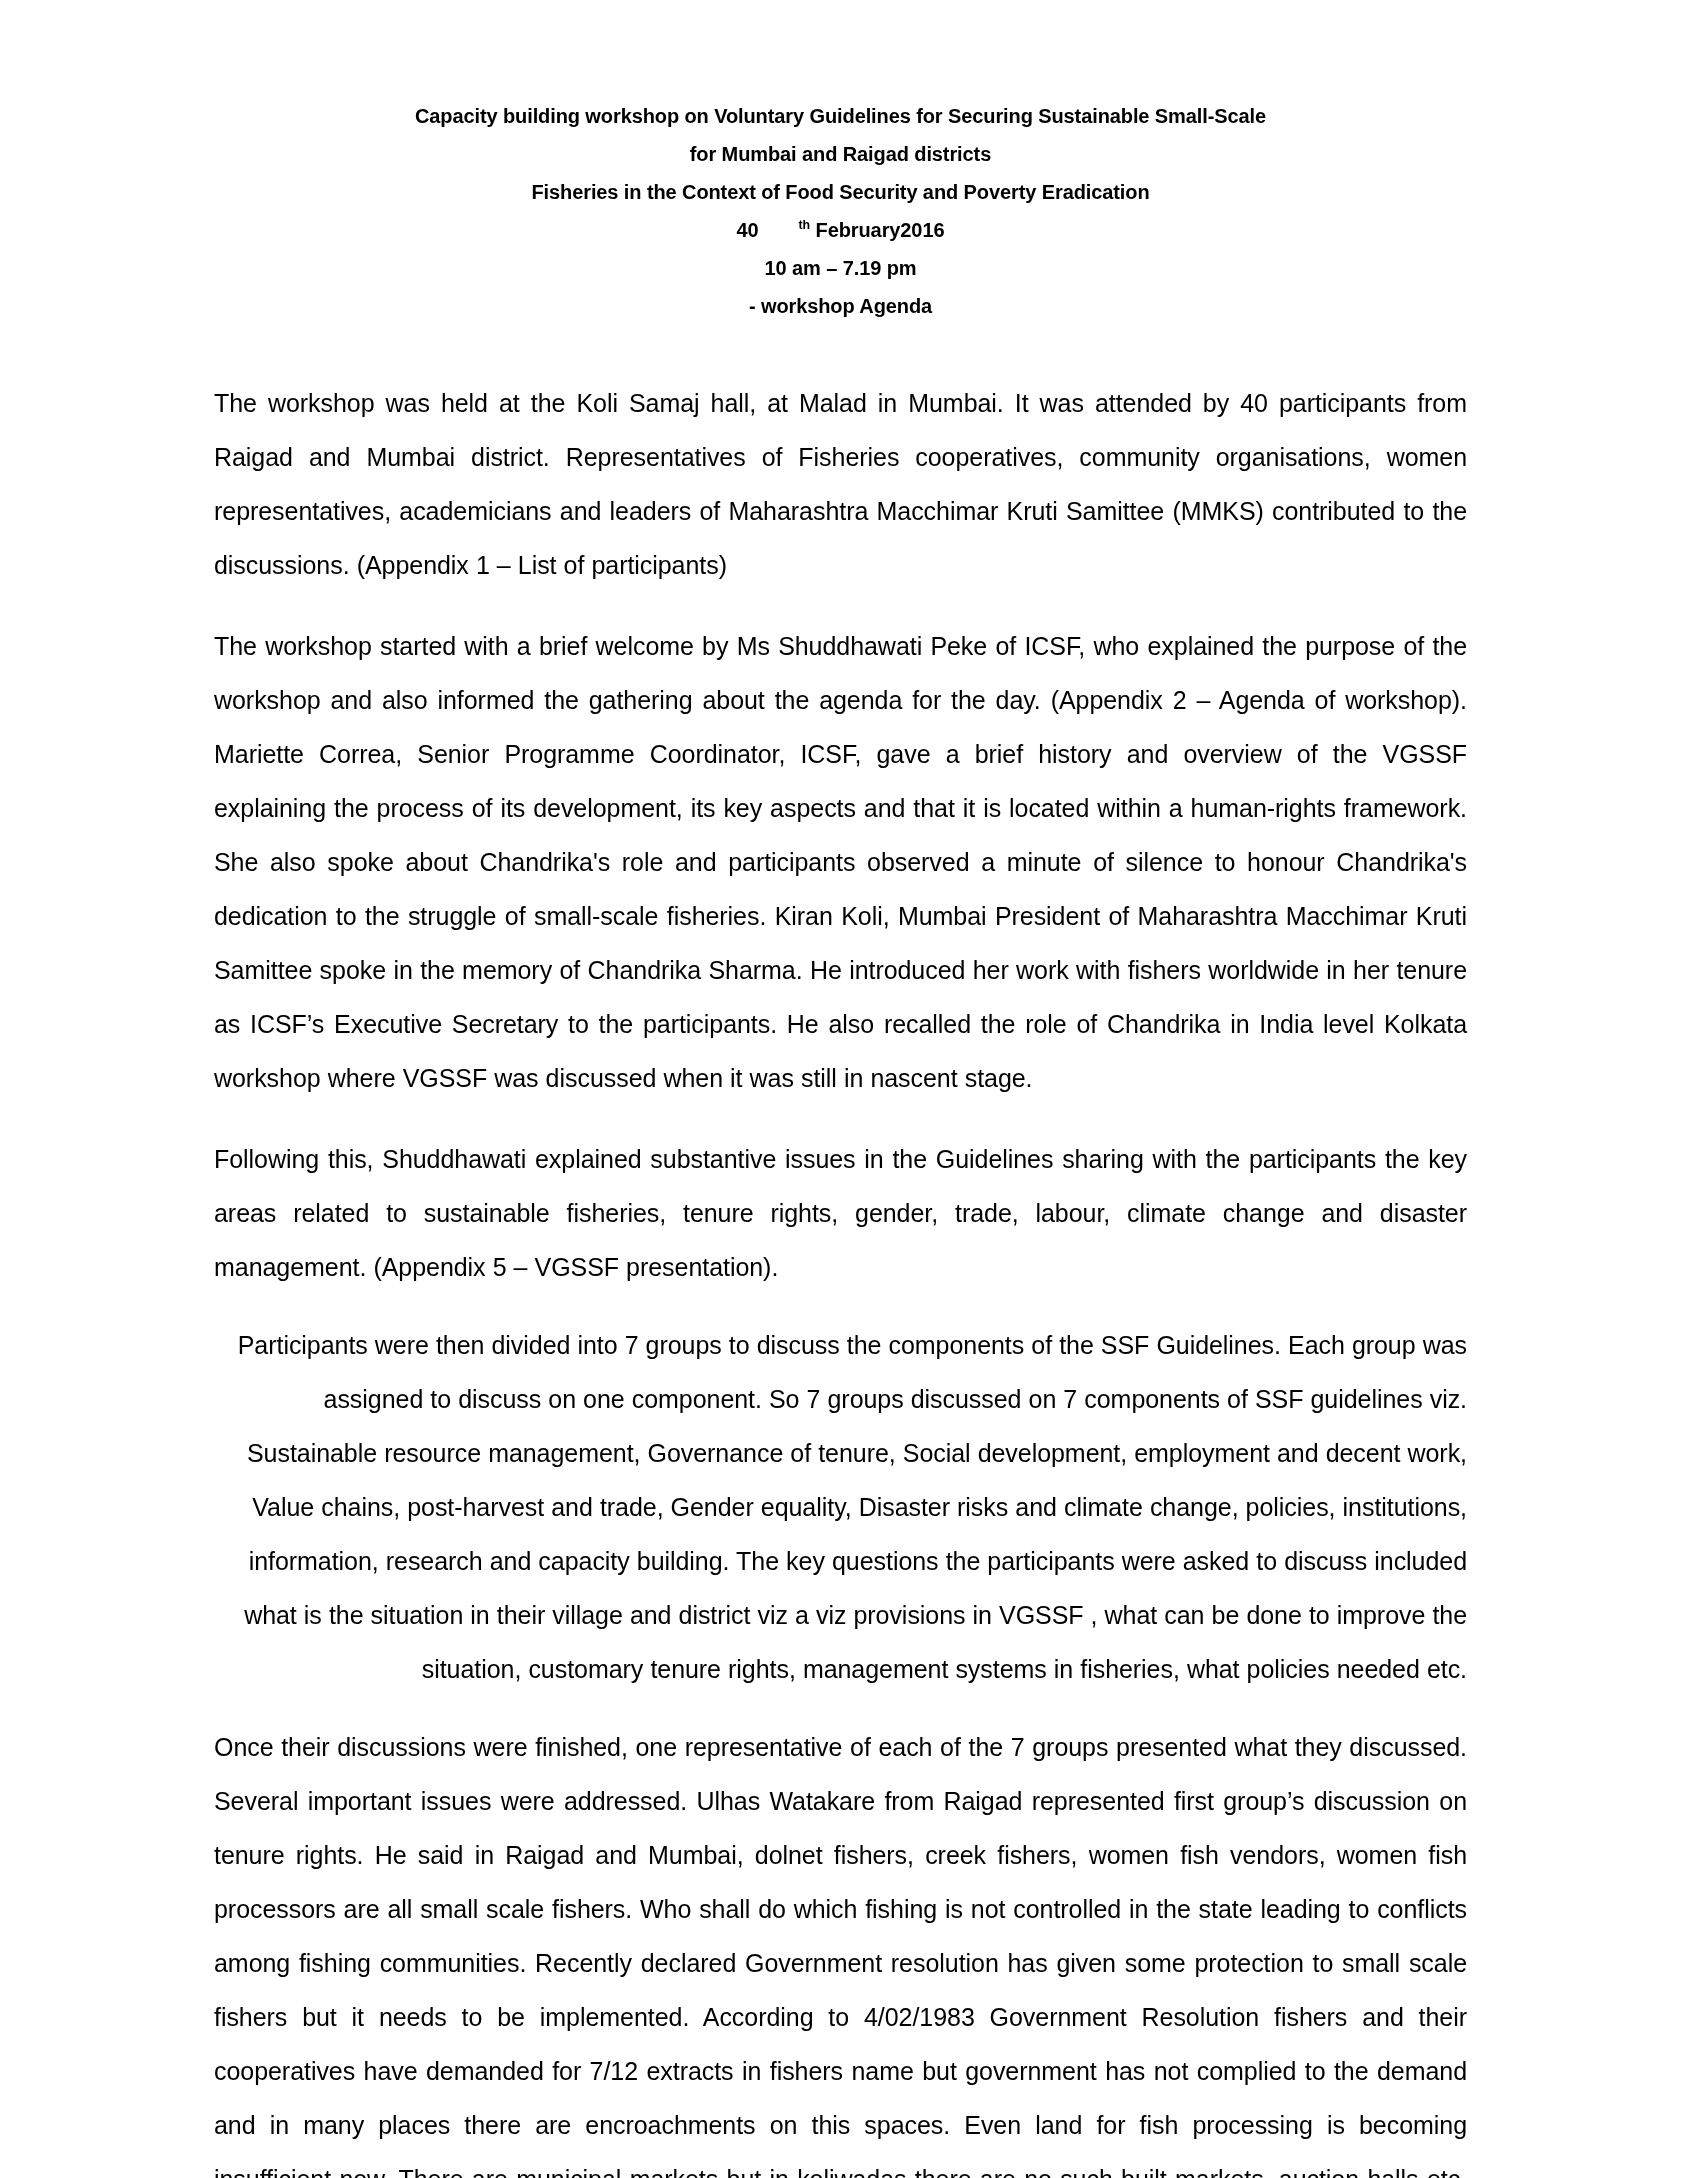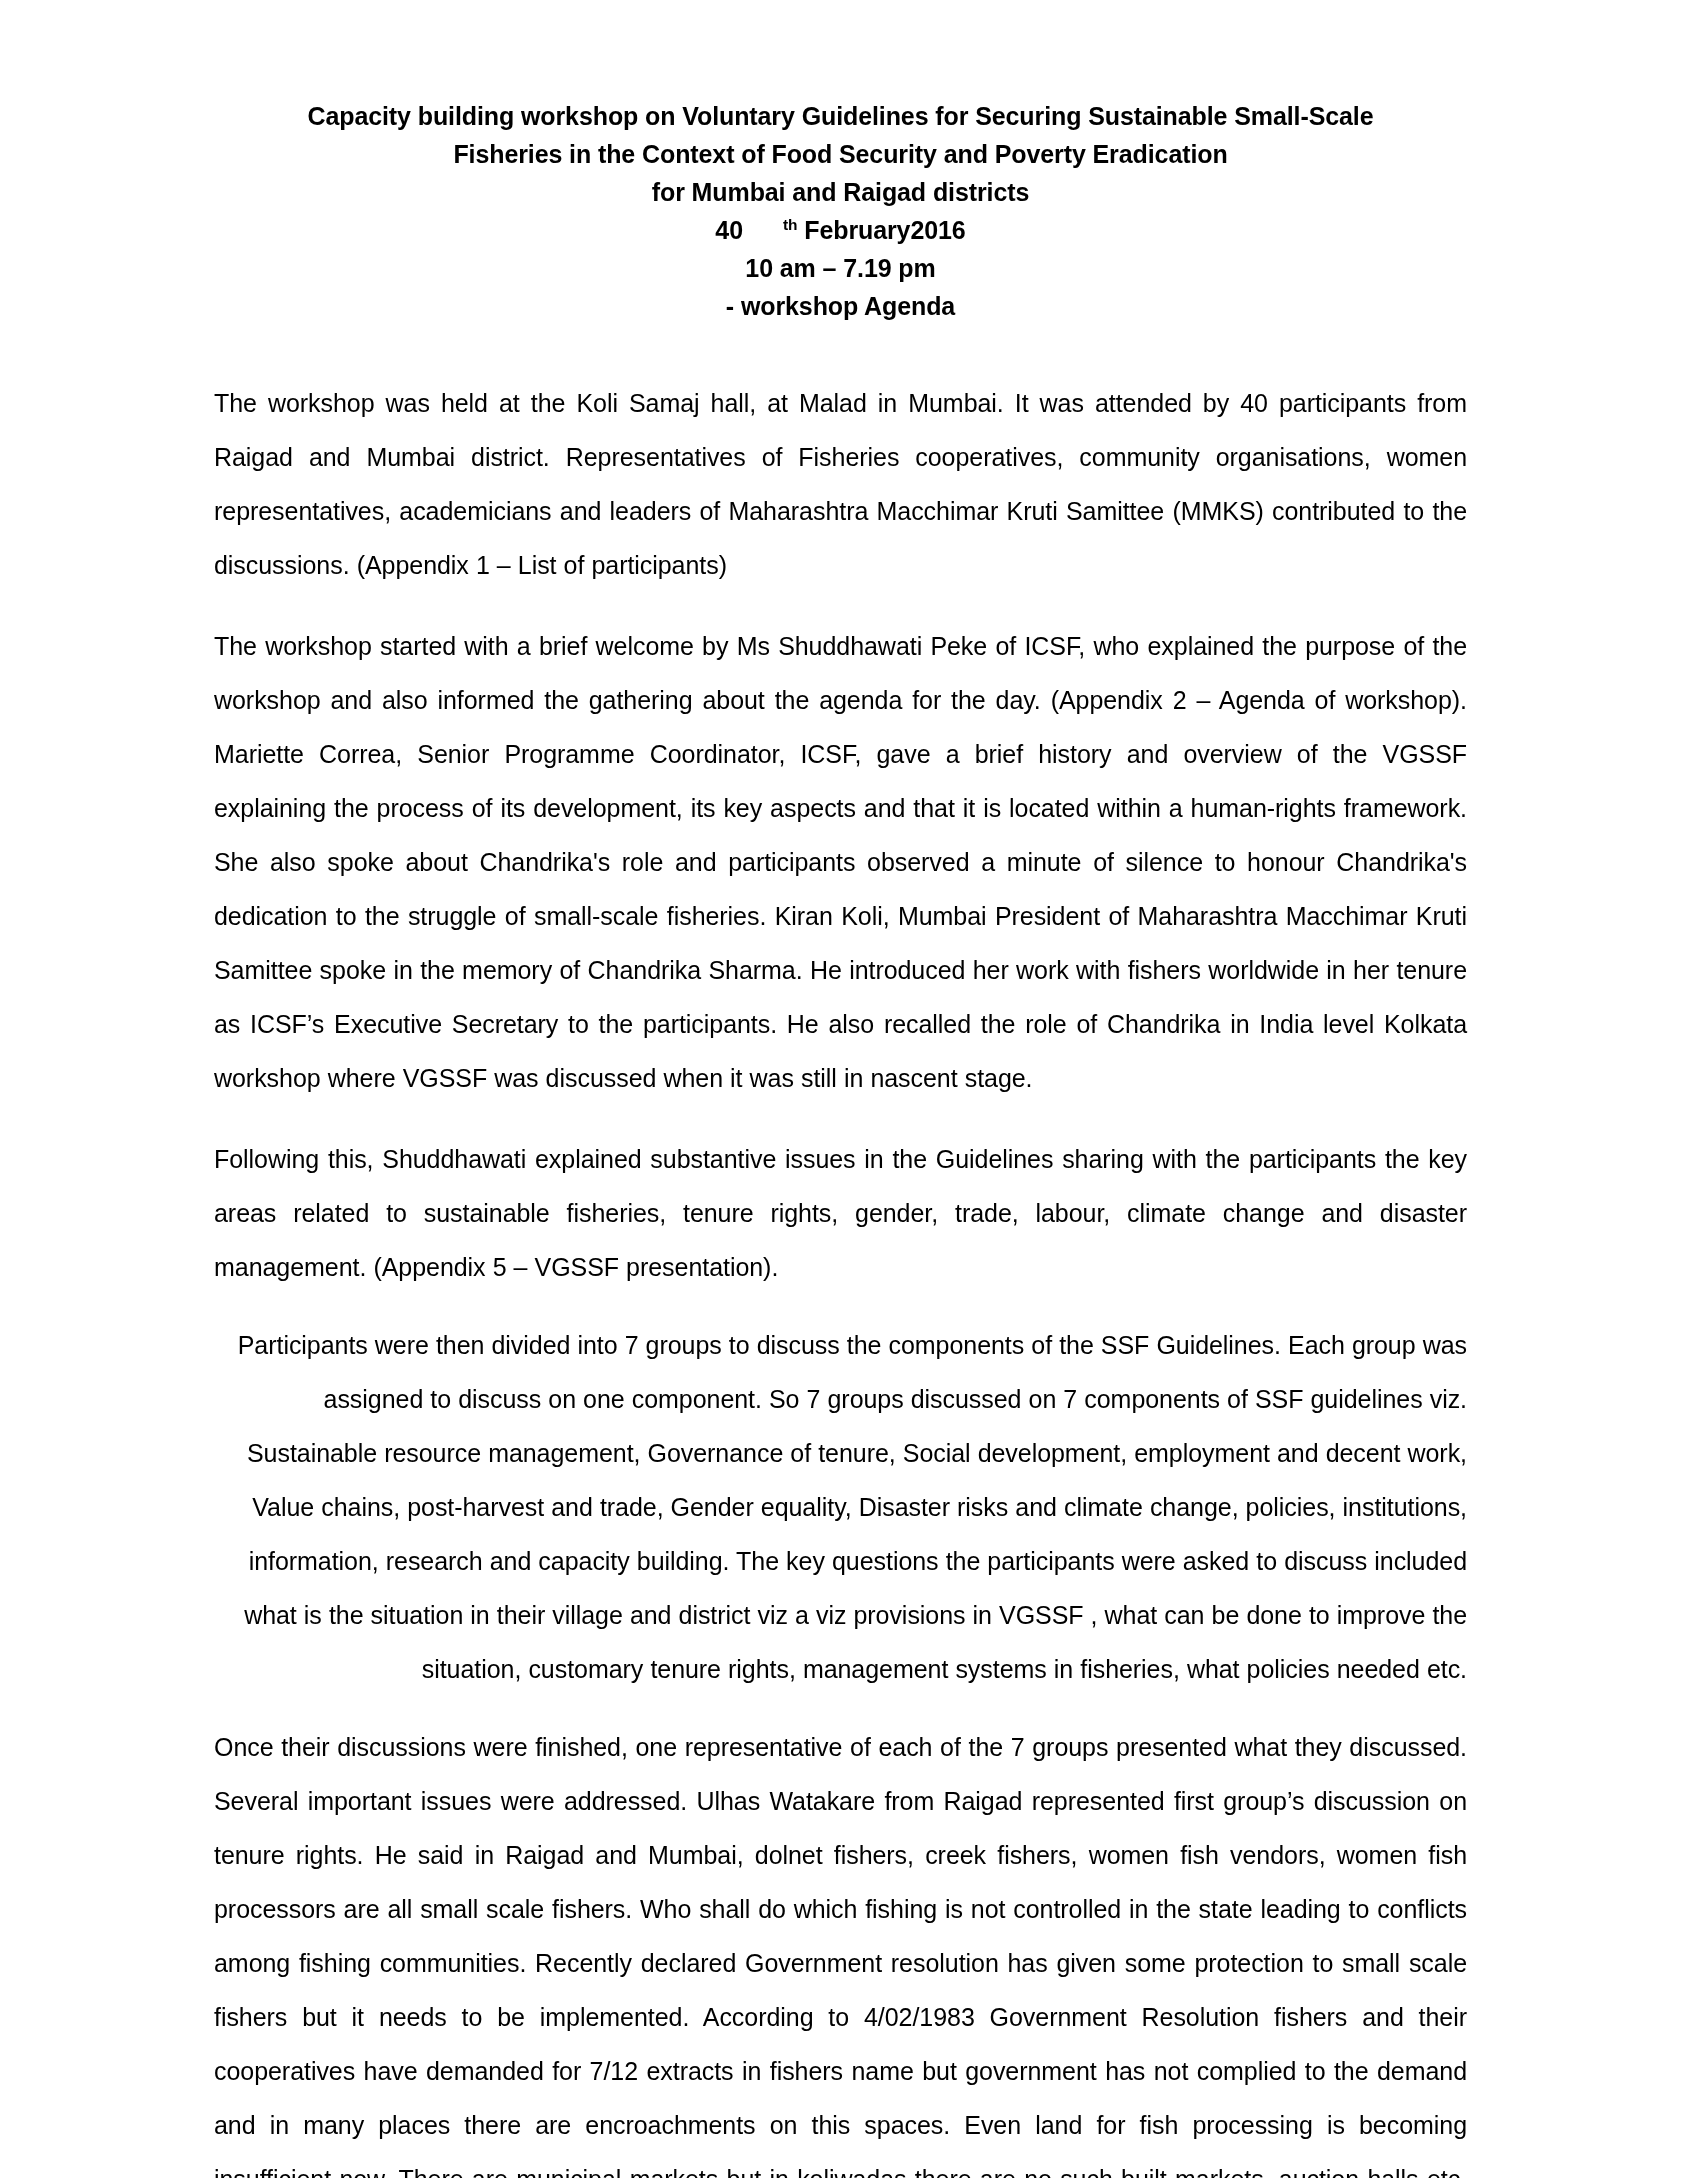--- a/index.html
+++ b/index.html
@@ -30,21 +30,21 @@
     position: absolute;
     left: 214px;
     top: 97px;
     width: 1253px;
   }
 
   
   .title-block {
     text-align: center;
     font-weight: bold;
-    font-size: 25px;
+    font-size: 20px;
     line-height: 38px;
     letter-spacing: -0.1px;
     margin: 0 0 0 0;
   }
   .title-line {
     display: block;
     white-space: pre-wrap;
   }
   .title-line.wide {
     padding: 0 6px;
@@ -81,22 +81,22 @@
   p.para.gap-md { margin-bottom: 27px; }
 </style>
 </head>
 <body>
 
 <div class="page">
   <div class="content">
 
     <div class="title-block">
       <span class="title-line wide">Capacity building workshop on Voluntary Guidelines for Securing Sustainable Small-Scale</span>
+      <span class="title-line">for Mumbai and Raigad districts</span>
       <span class="title-line">Fisheries in the Context of Food Security and Poverty Eradication</span>
-      <span class="title-line">for Mumbai and Raigad districts</span>
       <span class="title-line"><span>40</span><span class="sup">th</span><span> February2016</span></span>
       <span class="title-line">10 am – 7.19 pm</span>
       <span class="title-line">- workshop Agenda</span>
     </div>
 
     <div class="body-block">
       <p class="para gap-md">The workshop was held at the Koli Samaj hall, at Malad in Mumbai. It was attended by 40 participants from Raigad and Mumbai district. Representatives of Fisheries cooperatives, community organisations, women representatives, academicians and leaders of Maharashtra Macchimar Kruti Samittee (MMKS) contributed to the discussions. (Appendix 1 – List of participants)</p>
       <p class="para gap-md">The workshop started with a brief welcome by Ms Shuddhawati Peke of ICSF, who explained the purpose of the workshop and also informed the gathering about the agenda for the day. (Appendix 2 – Agenda of workshop). Mariette Correa, Senior Programme Coordinator, ICSF, gave a brief history and overview of the VGSSF explaining the process of its development, its key aspects and that it is located within a human-rights framework. She also spoke about Chandrika's role and participants observed a minute of silence to honour Chandrika's dedication to the struggle of small-scale fisheries. Kiran Koli, Mumbai President of Maharashtra Macchimar Kruti Samittee spoke in the memory of Chandrika Sharma. He introduced her work with fishers worldwide in her tenure as ICSF’s Executive Secretary to the participants. He also recalled the role of Chandrika in India level Kolkata workshop where VGSSF was discussed when it was still in nascent stage.</p>
       <p class="para gap-sm">Following this, Shuddhawati explained substantive issues in the Guidelines sharing with the participants the key areas related to sustainable fisheries, tenure rights, gender, trade, labour, climate change and disaster management. (Appendix 5 – VGSSF presentation).</p>
       <p class="para left gap-sm">Participants were then divided into 7 groups to discuss the components of the SSF Guidelines. Each group was assigned to discuss on one component. So 7 groups discussed on 7 components of SSF guidelines viz. Sustainable resource management, Governance of tenure, Social development, employment and decent work, Value chains, post-harvest and trade, Gender equality, Disaster risks and climate change, policies, institutions, information, research and capacity building.  The key questions the participants were asked to discuss included what is the situation in their village and district viz a viz provisions in VGSSF , what can be done to improve the situation, customary tenure rights, management systems in fisheries, what policies needed etc.</p>

